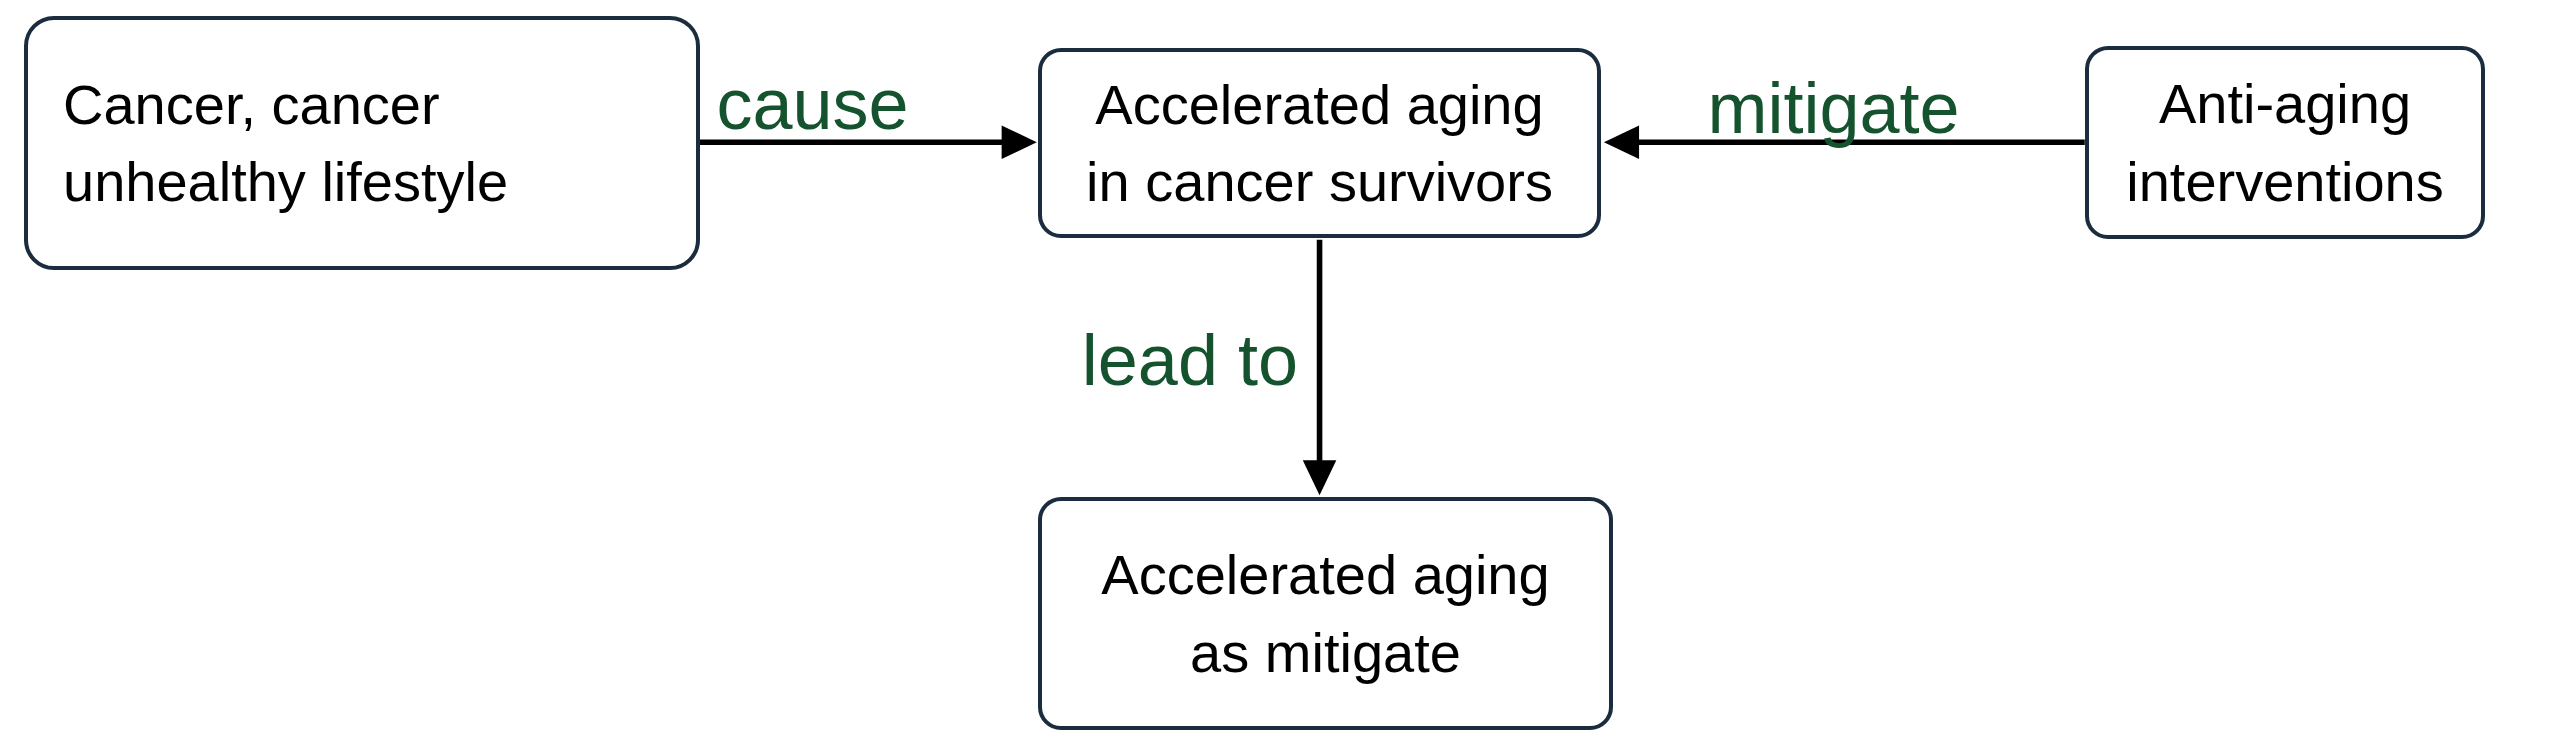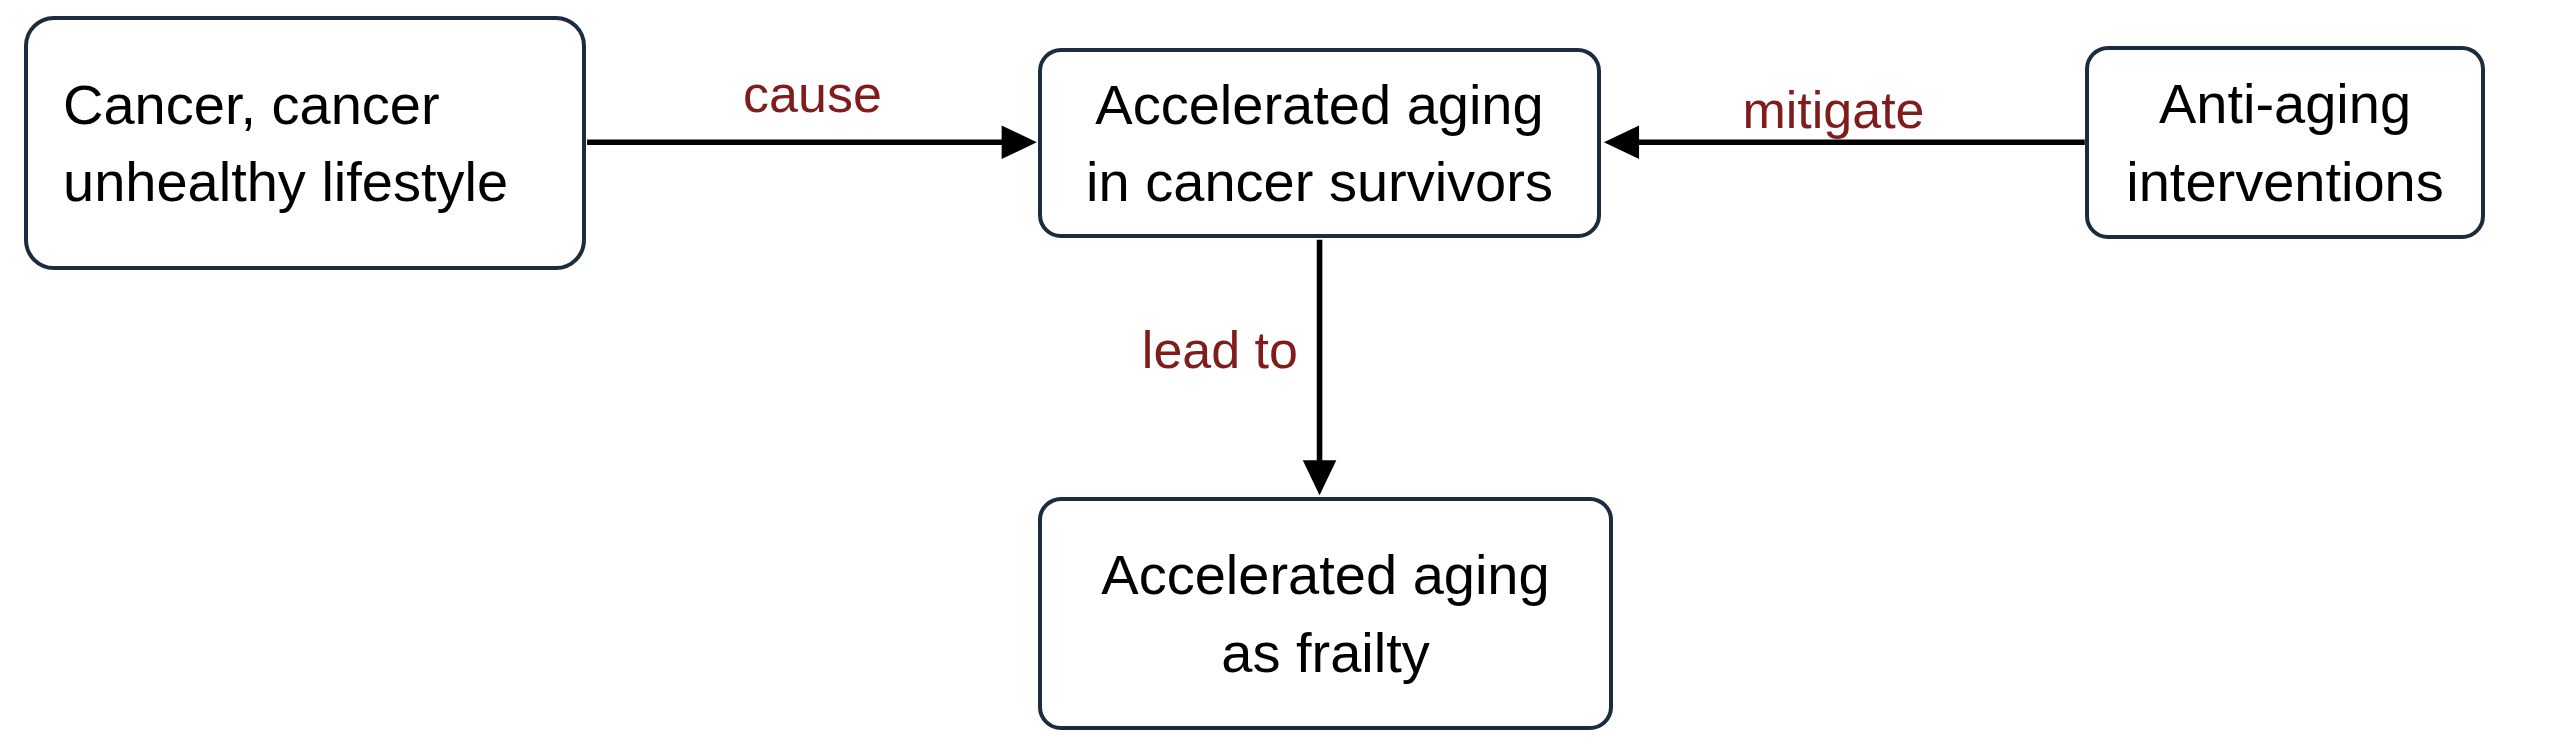--- a/index.html
+++ b/index.html
@@ -36,41 +36,41 @@
   .node.align-left {
     align-items: flex-start;
     padding-left: 35px;
     padding-right: 16px;
   }
   .node.align-center {
     align-items: center;
     text-align: center;
     border-radius: 23px;
   }
-  #node-causes        { left: 24px;   top: 16px;  width: 562px; height: 254px; }
+  #node-causes        { left: 24px;   top: 16px;  width: 676px; height: 254px; }
   #node-center        { left: 1038px; top: 48px;  width: 563px; height: 190px; }
   #node-interventions { left: 2085px; top: 46px;  width: 400px; height: 193px; }
   #node-phenotypes    { left: 1038px; top: 497px; width: 575px; height: 233px; }
 
   .edge-label {
     position: absolute;
-    font-size: 52px;
+    font-size: 72px;
     line-height: 1;
-    color: #7f1d1d;
+    color: #14532d;
     white-space: nowrap;
   }
   #label-cause {
     left: 591px;
     top: 68px;
     width: 443px;
     text-align: center;
   }
   #label-mitigate {
     left: 1610px;
-    top: 84px;
+    top: 72px;
     width: 447px;
     text-align: center;
   }
   #label-lead-to {
     right: 1278px; 
     top: 324px;
   }
   #arrow-layer {
     position: absolute;
     left: 0;
@@ -109,21 +109,21 @@
     <span class="line">in cancer survivors</span>
   </div>
 
   <div id="node-interventions" class="node align-center">
     <span class="line">Anti-aging</span>
     <span class="line">interventions</span>
   </div>
 
   <div id="node-phenotypes" class="node align-center">
     <span class="line">Accelerated aging</span>
-    <span class="line">as frailty</span>
+    <span class="line">as mitigate</span>
   </div>
 
   <div id="label-cause" class="edge-label">cause</div>
 
   <div id="label-mitigate" class="edge-label">mitigate</div>
 
   <div id="label-lead-to" class="edge-label">lead to</div>
 
 </div>
 

